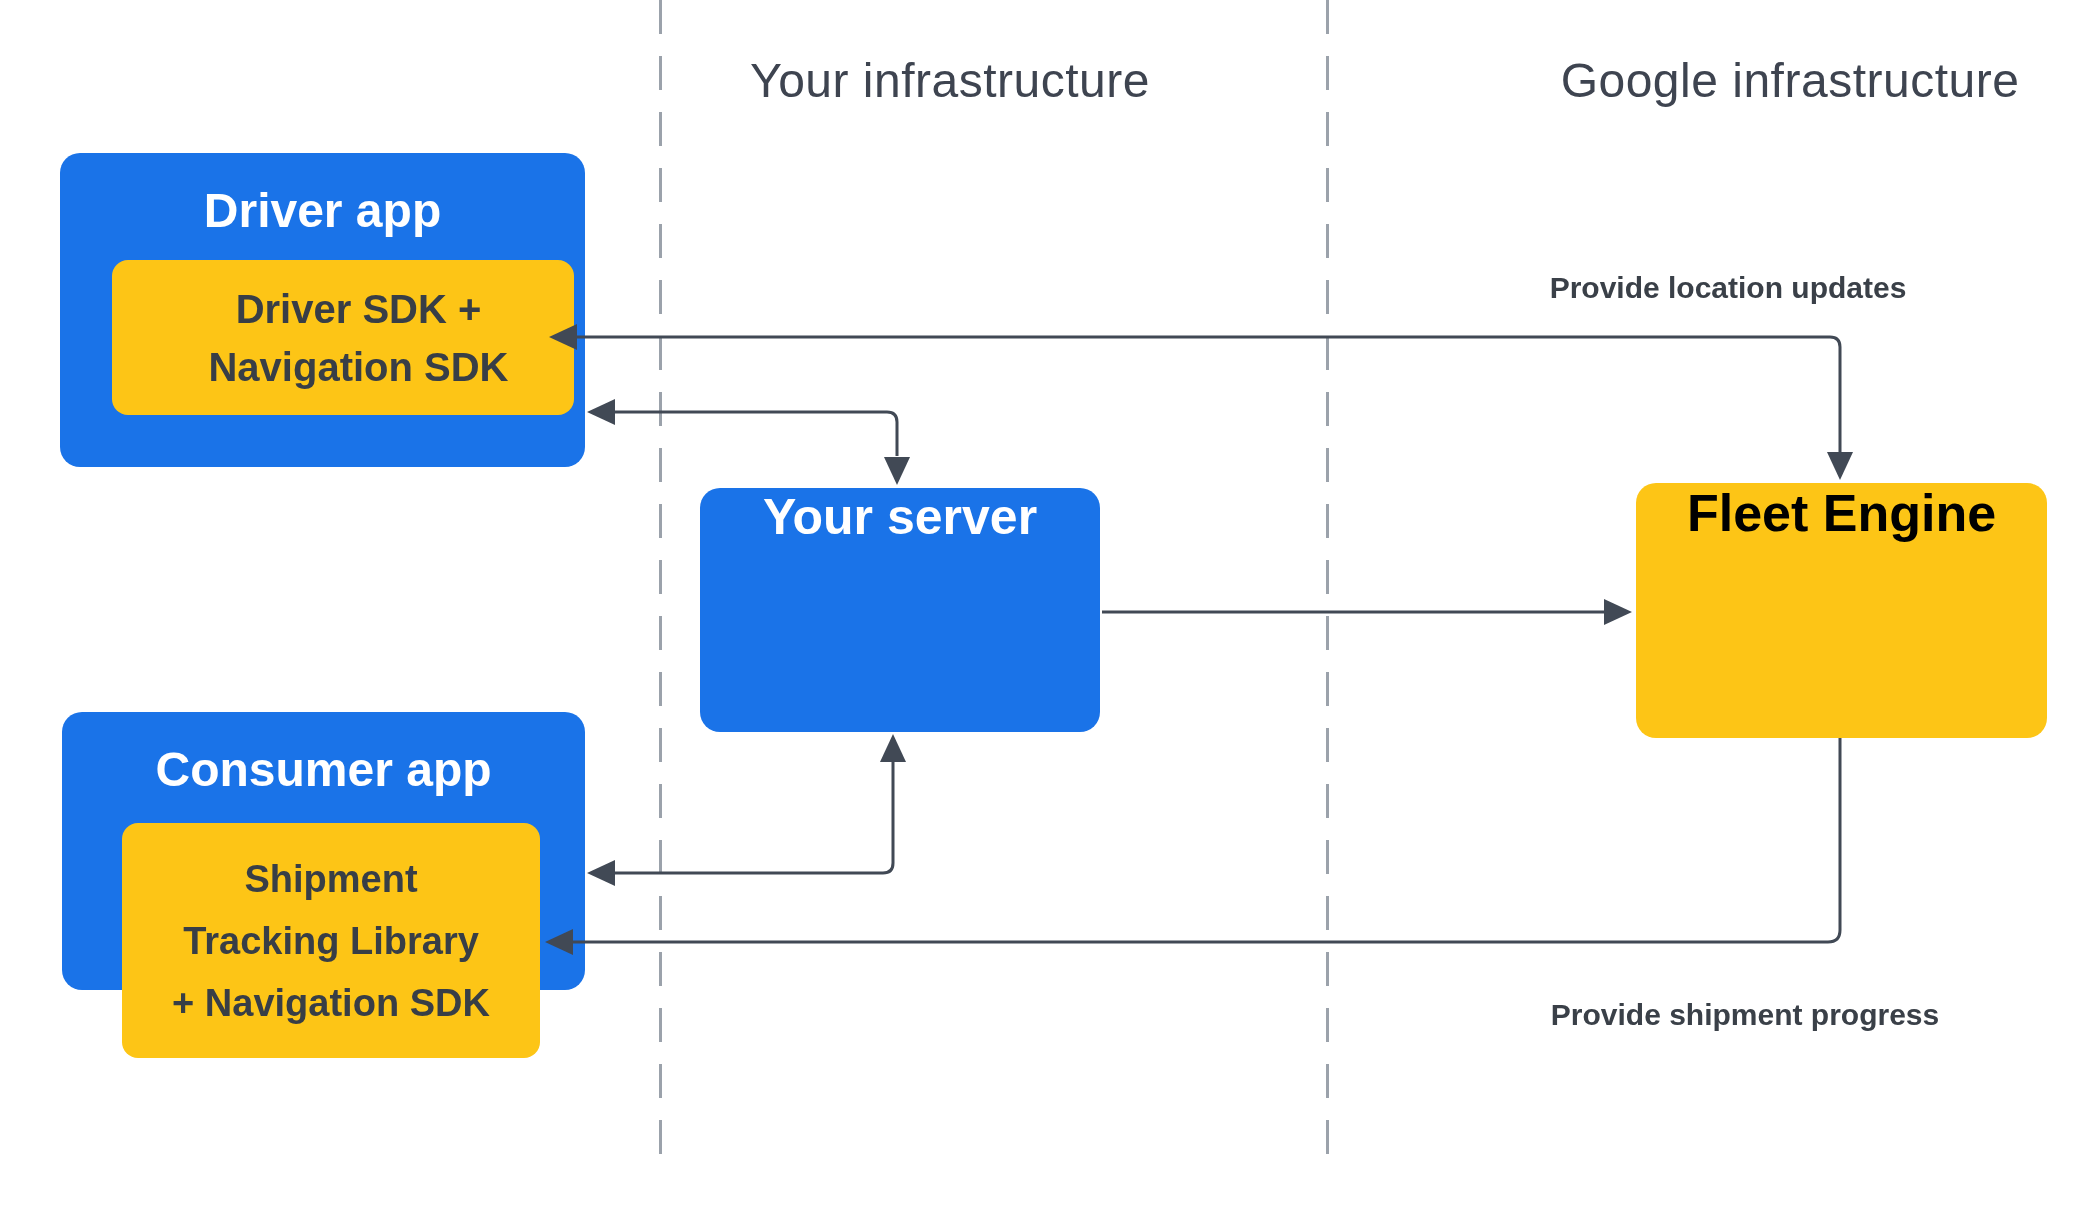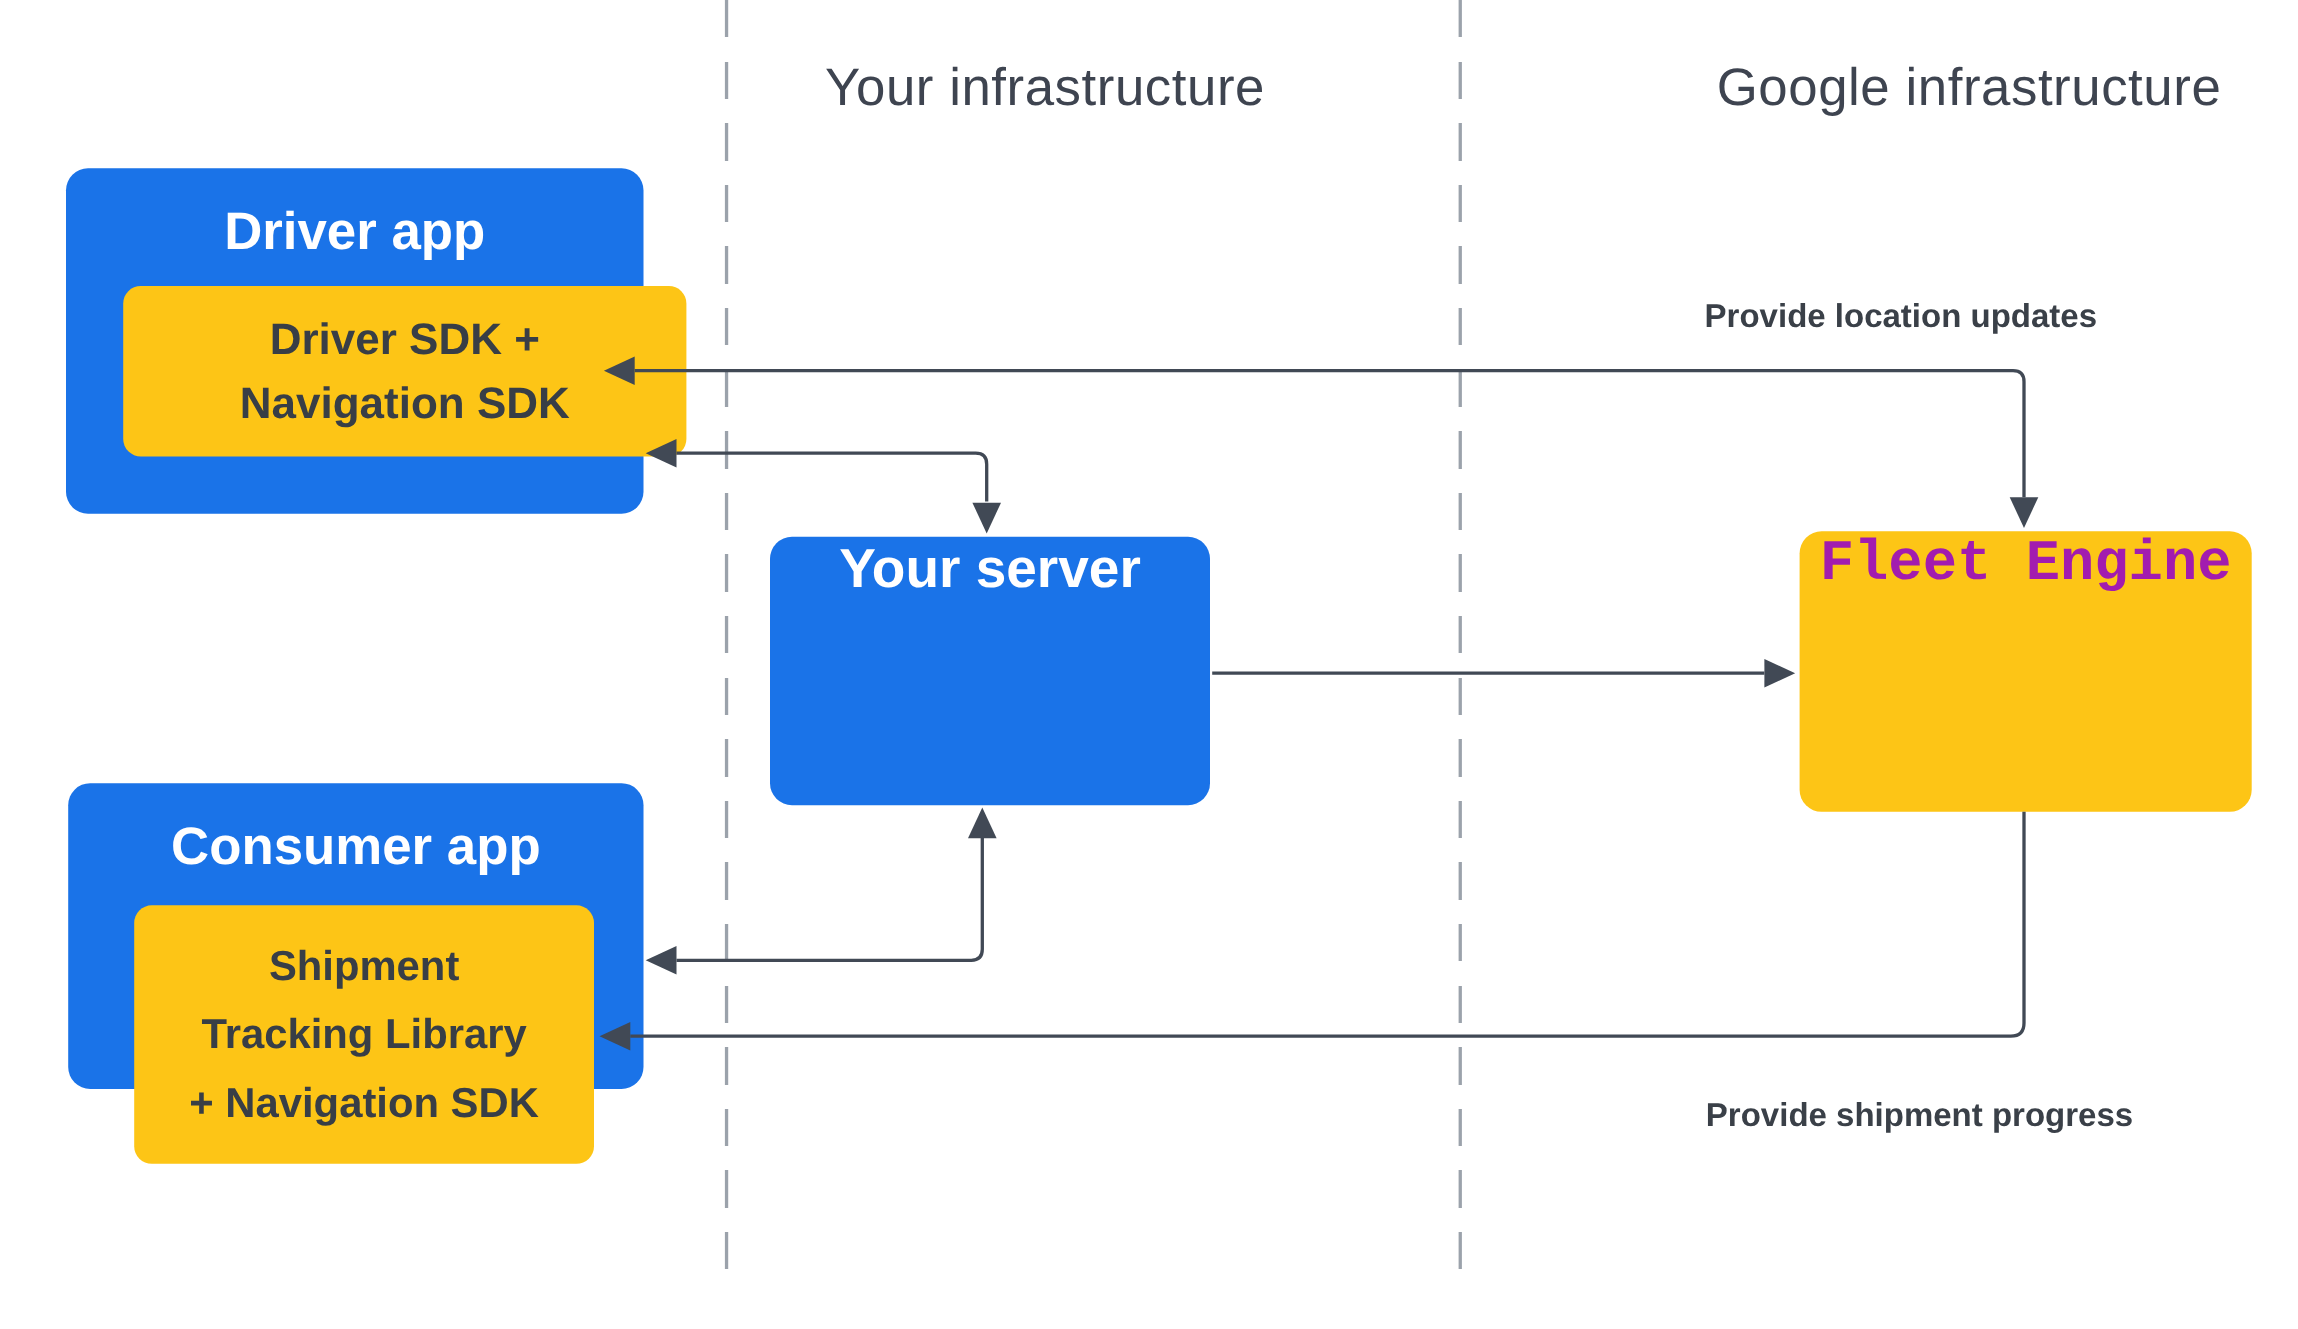--- a/index.html
+++ b/index.html
@@ -16,26 +16,26 @@
 
   .node{position:absolute;box-sizing:border-box;}
   .blue-box{background:#1a73e8;border-radius:20px;}
   .yellow-box{background:#fdc516;border-radius:16px;}
 
   .app-title{color:#ffffff;font-weight:bold;font-size:48px;text-align:center;margin-top:30px;white-space:nowrap;}
   .sdk-box{
     position:absolute;display:flex;flex-direction:column;justify-content:center;
     text-align:center;color:#383e46;font-weight:bold;
   }
-  .sdk-driver{left:52px;top:107px;width:512px;height:155px;font-size:40px;line-height:58px;}
+  .sdk-driver{left:52px;top:107px;width:431px;height:155px;font-size:40px;line-height:58px;padding-left:31px;}
   .sdk-consumer{left:60px;top:111px;width:418px;height:235px;font-size:38px;line-height:62px;}
 
   .center-node{display:flex;align-items:flex-start;justify-content:center;}
   .server-title{color:#ffffff;font-weight:bold;font-size:50px;white-space:nowrap;}
-  .fleet-title{color:#a21caf;font-weight:bold;font-size:52px;white-space:nowrap;font-family:Liberation Mono, monospace;}
+  .fleet-title{color:#000000;font-weight:bold;font-size:52px;white-space:nowrap;}
 
   .arrows{position:absolute;left:0;top:0;width:2089px;height:1208px;pointer-events:none;}
   .arrow-line{fill:none;stroke:#414955;stroke-width:3;}
   .arrow-head{fill:#414955;stroke:none;}
 
   .edge-label{position:absolute;font-weight:bold;font-size:30px;color:#3a4048;white-space:nowrap;}
   .edge-label.centered{transform:translate(-50%,-50%);}
   .edge-label-lines{line-height:40px;}
 </style>
 </head>

